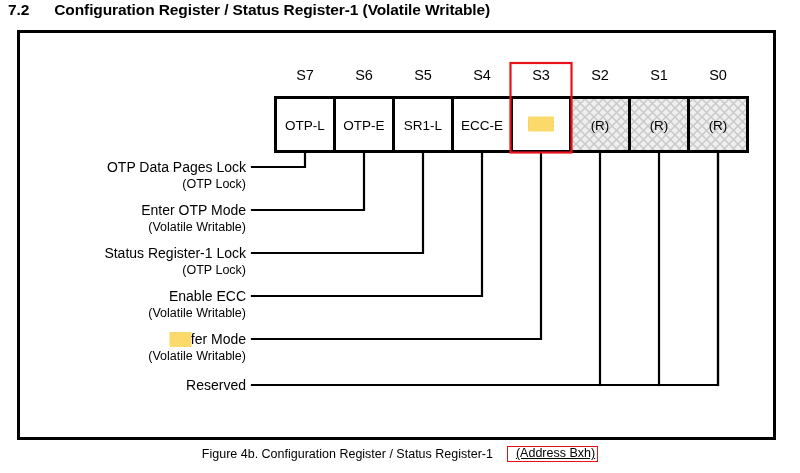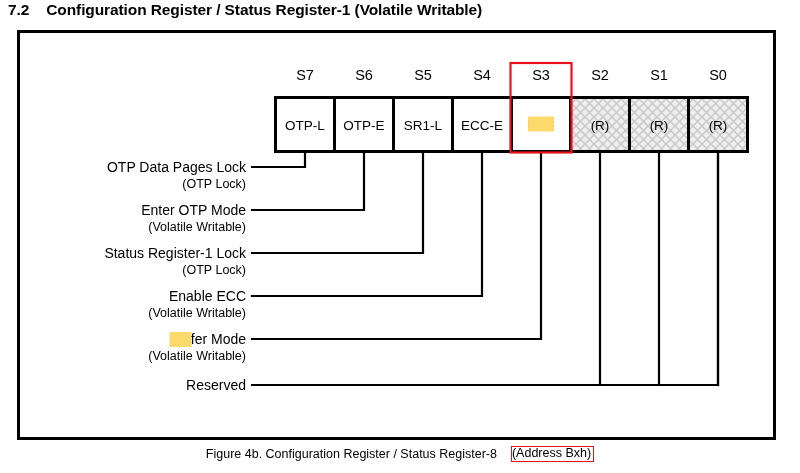--- a/index.html
+++ b/index.html
@@ -12,21 +12,21 @@
     position:relative;
   }
   
   #section-heading{
     position:absolute; left:8px; top:1px;
     display:flex; align-items:baseline;
     font-weight:bold; font-size:15.5px;
     letter-spacing:-0.1px;
     white-space:nowrap;
   }
-  #section-heading .num{ margin-right:17px; }
+  #section-heading .num{ margin-right:25px; }
 
   
   #figure-frame{
     position:absolute;
     left:17px; top:30px;
     width:759px; height:410px;
     border:3px solid #000;
     box-sizing:border-box;
     background:#fff;
   }
@@ -54,23 +54,24 @@
   #figure-caption{
     position:absolute;
     left:0; right:0; top:446px;
     text-align:center;
     font-size:12.5px;
     white-space:nowrap;
   }
   #figure-caption .cap-inner{ display:inline-flex; align-items:center; }
   #figure-caption .addr{
     border:1.6px solid #e8131a;
-    padding:0px 2px 1px 0;
+    padding:0px 2px 1px 8px;
     margin-left:14px;
     line-height:1.05;
+    text-decoration:underline;
   }
 </style>
 </head>
 <body>
 
 <div id="section-heading">
   <span class="num">7.2</span>
   <span class="ttl">Configuration Register / Status Register-1 (Volatile Writable)</span>
 </div>
 
@@ -138,16 +139,16 @@
     </g>
   <g id="hl-layer">
       <rect x="528.1" y="116.5" width="25.799999999999997" height="15" class="hl-text-bg"></rect>
       <rect x="510.5" y="63" width="61" height="89.5" class="hl-box"></rect>
       <rect x="169.484375" y="332" width="22.015625" height="15" class="hl-text-bg"></rect>
     </g>
 </svg>
 
 <div id="figure-caption">
   <span class="cap-inner">
-    <span>Figure 4b. Configuration Register / Status Register-8 </span>
+    <span>Figure 4b. Configuration Register / Status Register-1 </span>
     <span class="addr">(Address Bxh)</span>
   </span>
 </div>
 
 </body></html>

